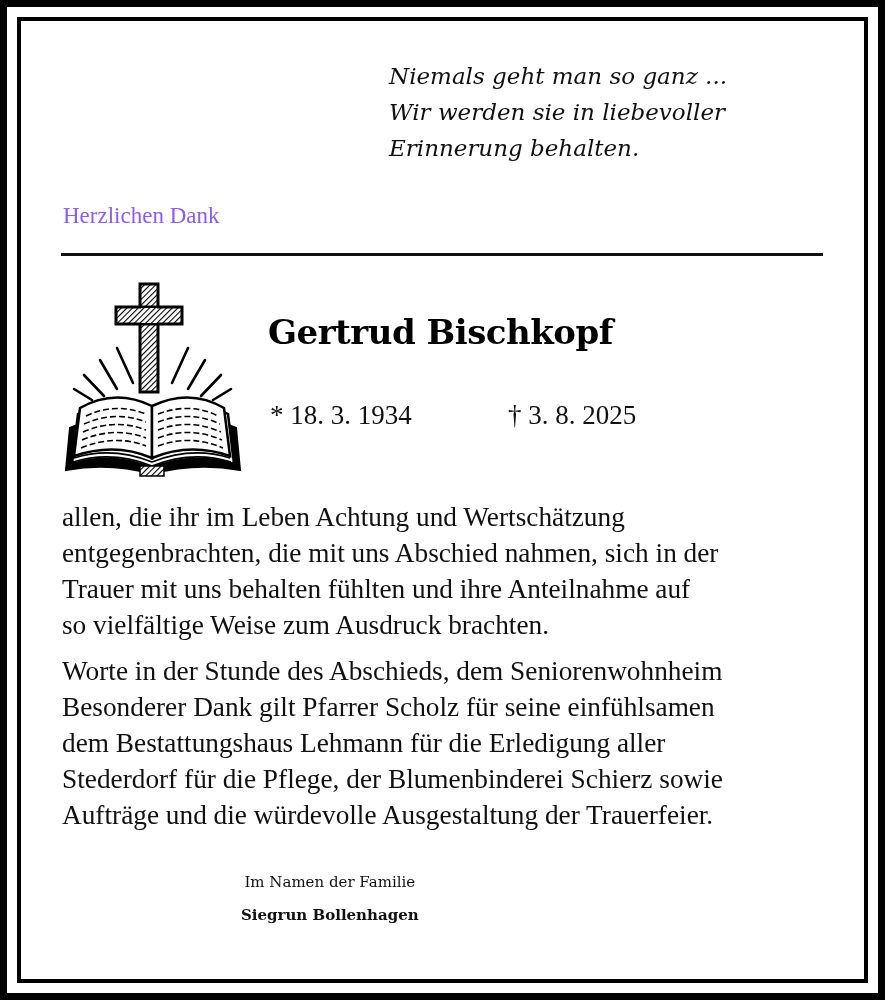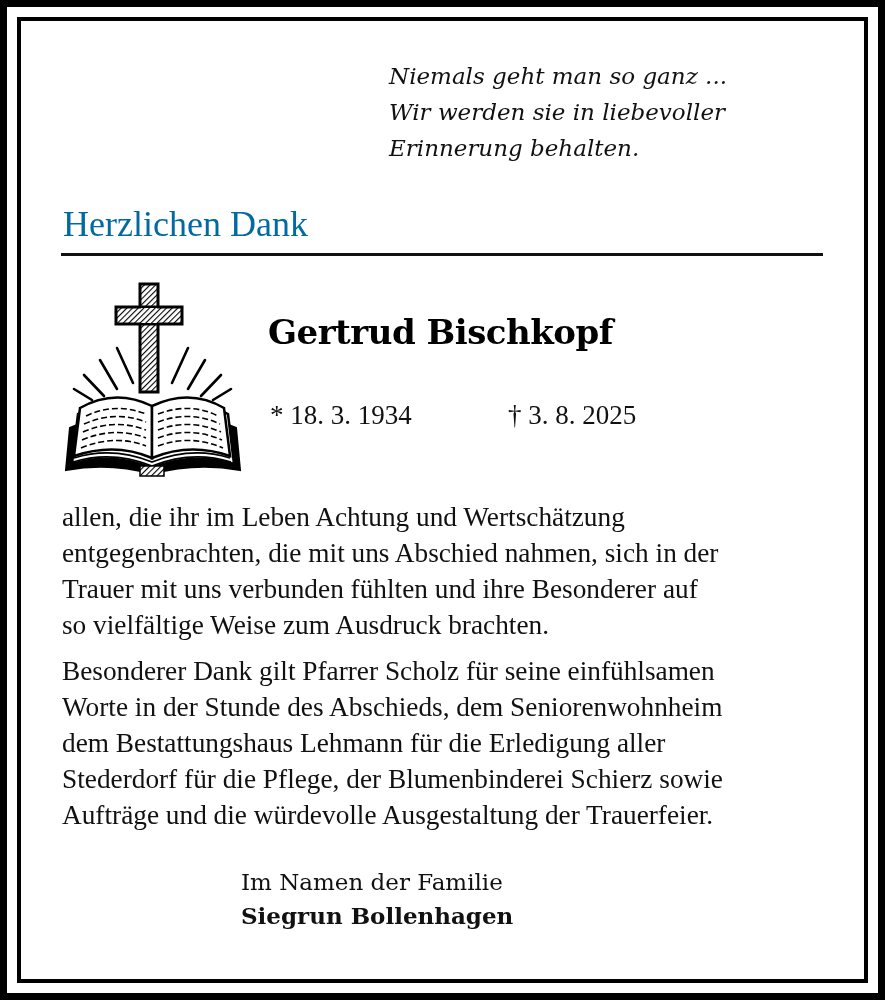--- a/index.html
+++ b/index.html
@@ -13,21 +13,21 @@
       border: 4px solid #000; background: #fff;
     }
     .motto {
       position: absolute; right: 76px; top: 58px; width: 420px;
       text-align: left; font-style: italic; font-size: 23px; line-height: 36px;
       font-family: "DejaVu Serif", serif; color: #111;
     }
     .motto div { white-space: nowrap; }
     .heading {
       position: absolute; left: 63px; top: 203px;
-      font-family: "Liberation Serif", serif; font-size: 36px; color: #0369a1;
+      font-family: "Liberation Serif", serif; font-size: 23px; color: #8b5cf6;
       white-space: nowrap;
     }
     .rule {
       position: absolute; left: 61px; top: 253px; width: 762px; height: 3px; background: #111;
     }
     .emblem { position: absolute; left: 60px; top: 278px; width: 185px; height: 205px; }
     .name {
       position: absolute; left: 268px; top: 312px;
       font-family: "DejaVu Serif", serif; font-weight: bold; font-size: 34px;
       letter-spacing: -0.5px; color: #000; white-space: nowrap;
@@ -40,21 +40,21 @@
     .death { left: 508px; }
     .para {
       position: absolute; left: 62px; width: 780px;
       font-family: "Liberation Serif", serif; font-size: 27.3px; line-height: 36px; color: #111;
     }
     .para div { white-space: nowrap; }
     .p1 { top: 499px; }
     .p2 { top: 653px; }
     .signature {
       position: absolute; left: 241px; top: 866px;
-      font-family: "DejaVu Serif", serif; font-size: 23px; line-height: 33px; color: #111;
+      font-family: "DejaVu Serif", serif; font-size: 15px; line-height: 33px; color: #111; text-align: center;
     }
     .signature .signer { font-weight: bold; }
   </style>
 </head>
 <body>
 
 <div class="frame-outer">
   <div class="frame-inner"></div>
 </div>
 
@@ -117,27 +117,27 @@
   </svg>
 </div>
 
 <div class="name">Gertrud Bischkopf</div>
 <div class="dates birth">* 18. 3. 1934</div>
 <div class="dates death">† 3. 8. 2025</div>
 
 <div class="para p1">
   <div>allen, die ihr im Leben Achtung und Wertschätzung</div>
   <div>entgegenbrachten, die mit uns Abschied nahmen, sich in der</div>
-  <div>Trauer mit uns verbunden fühlten und ihre Besonderer auf</div>
+  <div>Trauer mit uns behalten fühlten und ihre Anteilnahme auf</div>
   <div>so vielfältige Weise zum Ausdruck brachten.</div>
 </div>
 
 <div class="para p2">
+  <div>Worte in der Stunde des Abschieds, dem Seniorenwohnheim</div>
   <div>Besonderer Dank gilt Pfarrer Scholz für seine einfühlsamen</div>
-  <div>Worte in der Stunde des Abschieds, dem Seniorenwohnheim</div>
   <div>dem Bestattungshaus Lehmann für die Erledigung aller</div>
   <div>Stederdorf für die Pflege, der Blumenbinderei Schierz sowie</div>
   <div>Aufträge und die würdevolle Ausgestaltung der Trauerfeier.</div>
 </div>
 
 <div class="signature">
   <div>Im Namen der Familie</div>
   <div class="signer">Siegrun Bollenhagen</div>
 </div>
 

